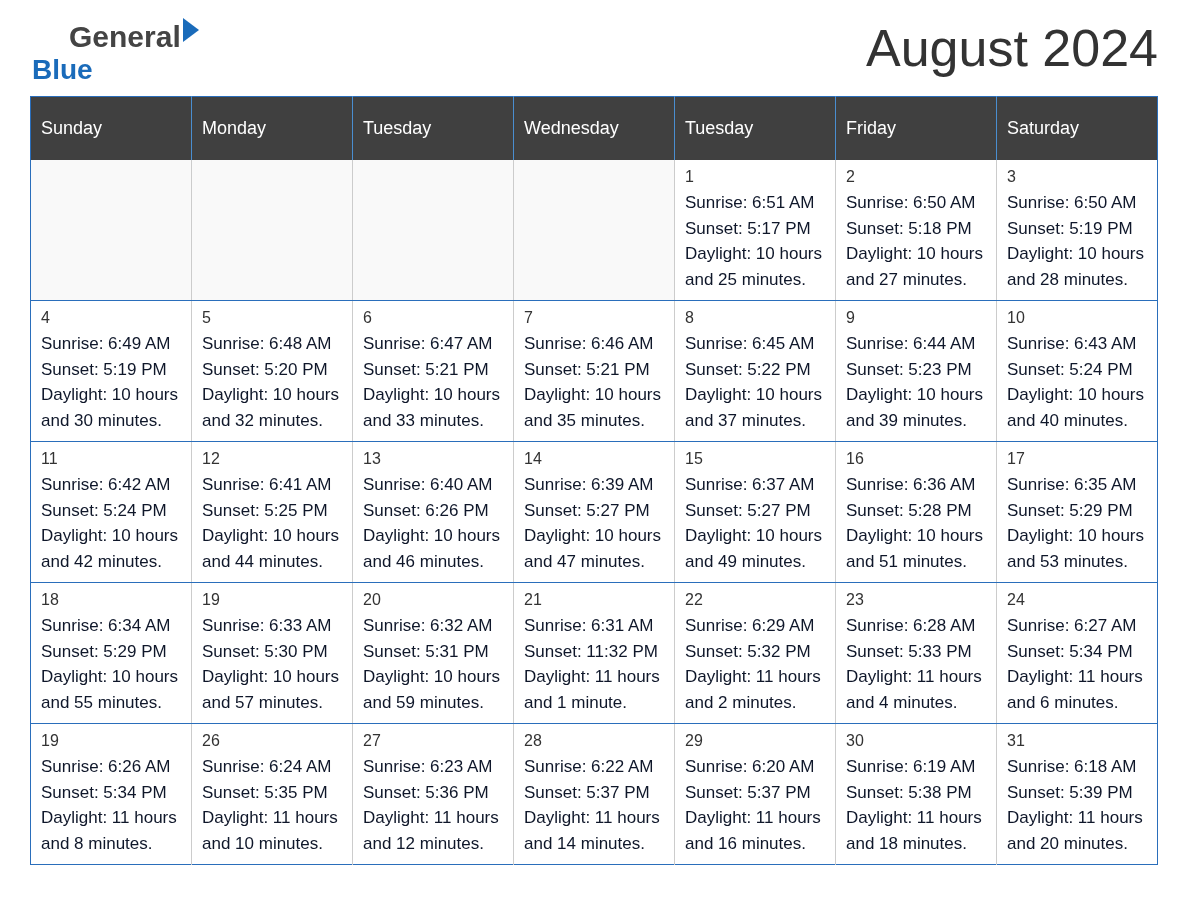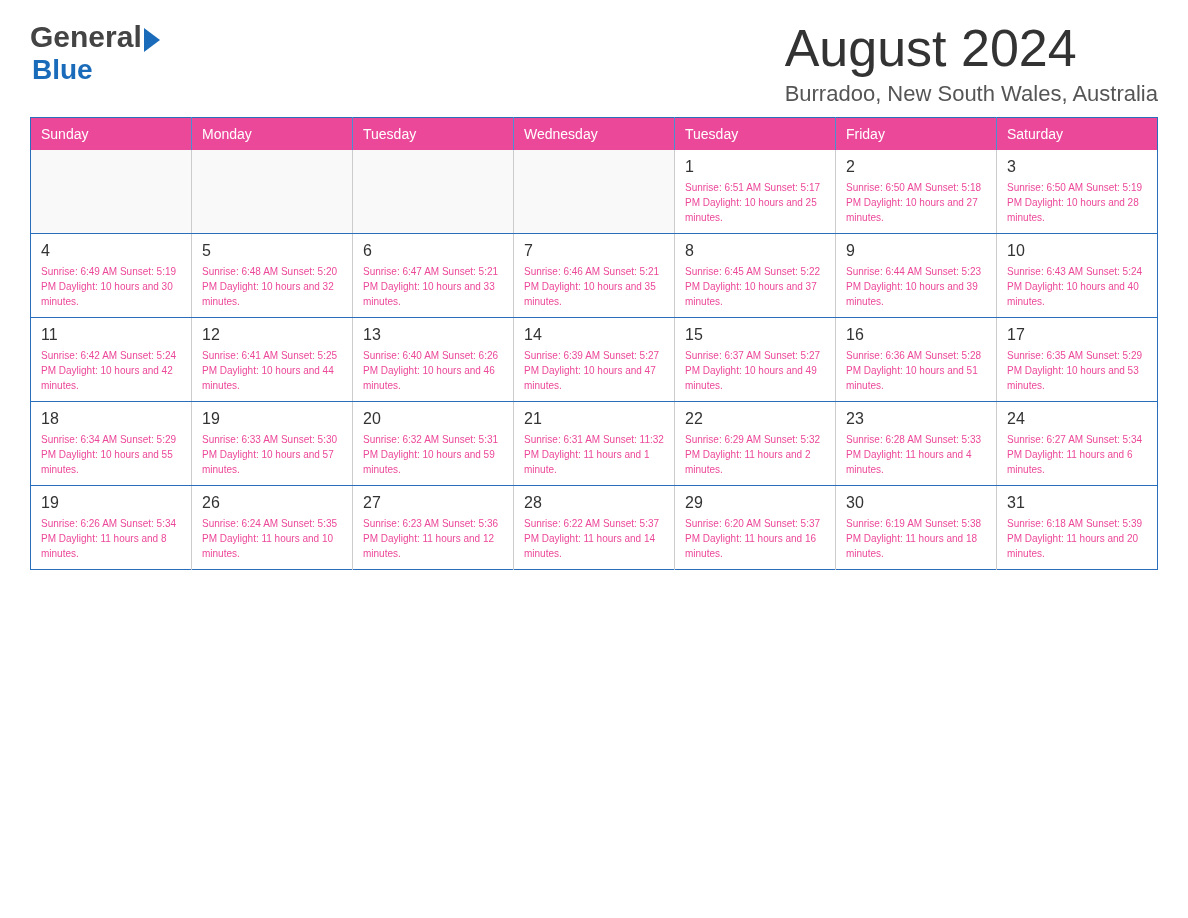--- a/index.html
+++ b/index.html
@@ -21,44 +21,44 @@
       flex-direction: column;
       align-items: flex-start;
     }
     .logo-blue {
       color: #1a6bba;
       font-size: 28px;
       font-weight: bold;
       margin-left: 2px;
     }
     .title-area {
-      text-align: left;
+      text-align: center;
     }
     .main-title {
       font-size: 52px;
       font-weight: normal;
       color: #333;
       line-height: 1.1;
     }
     .subtitle {
       font-size: 22px;
       color: #555;
       margin-top: 4px;
     }
     .calendar {
       width: 100%;
       border-collapse: collapse;
       border: 1px solid #2a6ebb;
     }
     .calendar th {
-      background-color: #ec4899;
+      background-color: #404040;
       color: #fff;
-      padding: 8px 10px;
+      padding: 21px 10px;
       text-align: left;
-      font-size: 14px;
+      font-size: 18px;
       font-weight: normal;
       border-right: 1px solid #4a8ed0;
     }
     .calendar th:last-child {
       border-right: none;
     }
     .calendar td {
       vertical-align: top;
       padding: 8px 10px;
       border-right: 1px solid #ccc;
@@ -75,31 +75,32 @@
       border-bottom: none;
     }
     .day-number {
       font-size: 16px;
       font-weight: normal;
       color: #333;
       display: block;
       margin-bottom: 4px;
     }
     .day-info {
-      font-size: 10px;
-      color: #ec4899;
+      font-size: 17px;
+      color: #0f172a;
       line-height: 1.5;
     }
     .empty-cell {
       background: #f9f9f9;
     }
     .logo-row {
       display: flex;
-      align-items: flex-end;
+      align-items: flex-start;
       gap: 0;
+      margin-left: 39px;
     }
     .logo-general {
       font-size: 30px;
       font-weight: bold;
       color: #444;
     }
     .logo-arrow {
       display: inline-block;
       width: 0;
       height: 0;
@@ -119,21 +120,20 @@
     <div class="logo-row">
       <span class="logo-general">General</span>
       <span class="logo-arrow"></span>
     </div>
     <div style="">
       <span class="logo-blue">Blue</span>
     </div>
   </div>
   <div class="title-area">
     <div class="main-title">August 2024</div>
-    <div class="subtitle">Burradoo, New South Wales, Australia</div>
   </div>
 </div>
 
 <table class="calendar">
   <thead>
     <tr>
     <th>Sunday</th>
         <th>Monday</th>
         <th>Tuesday</th>
         <th>Wednesday</th>

